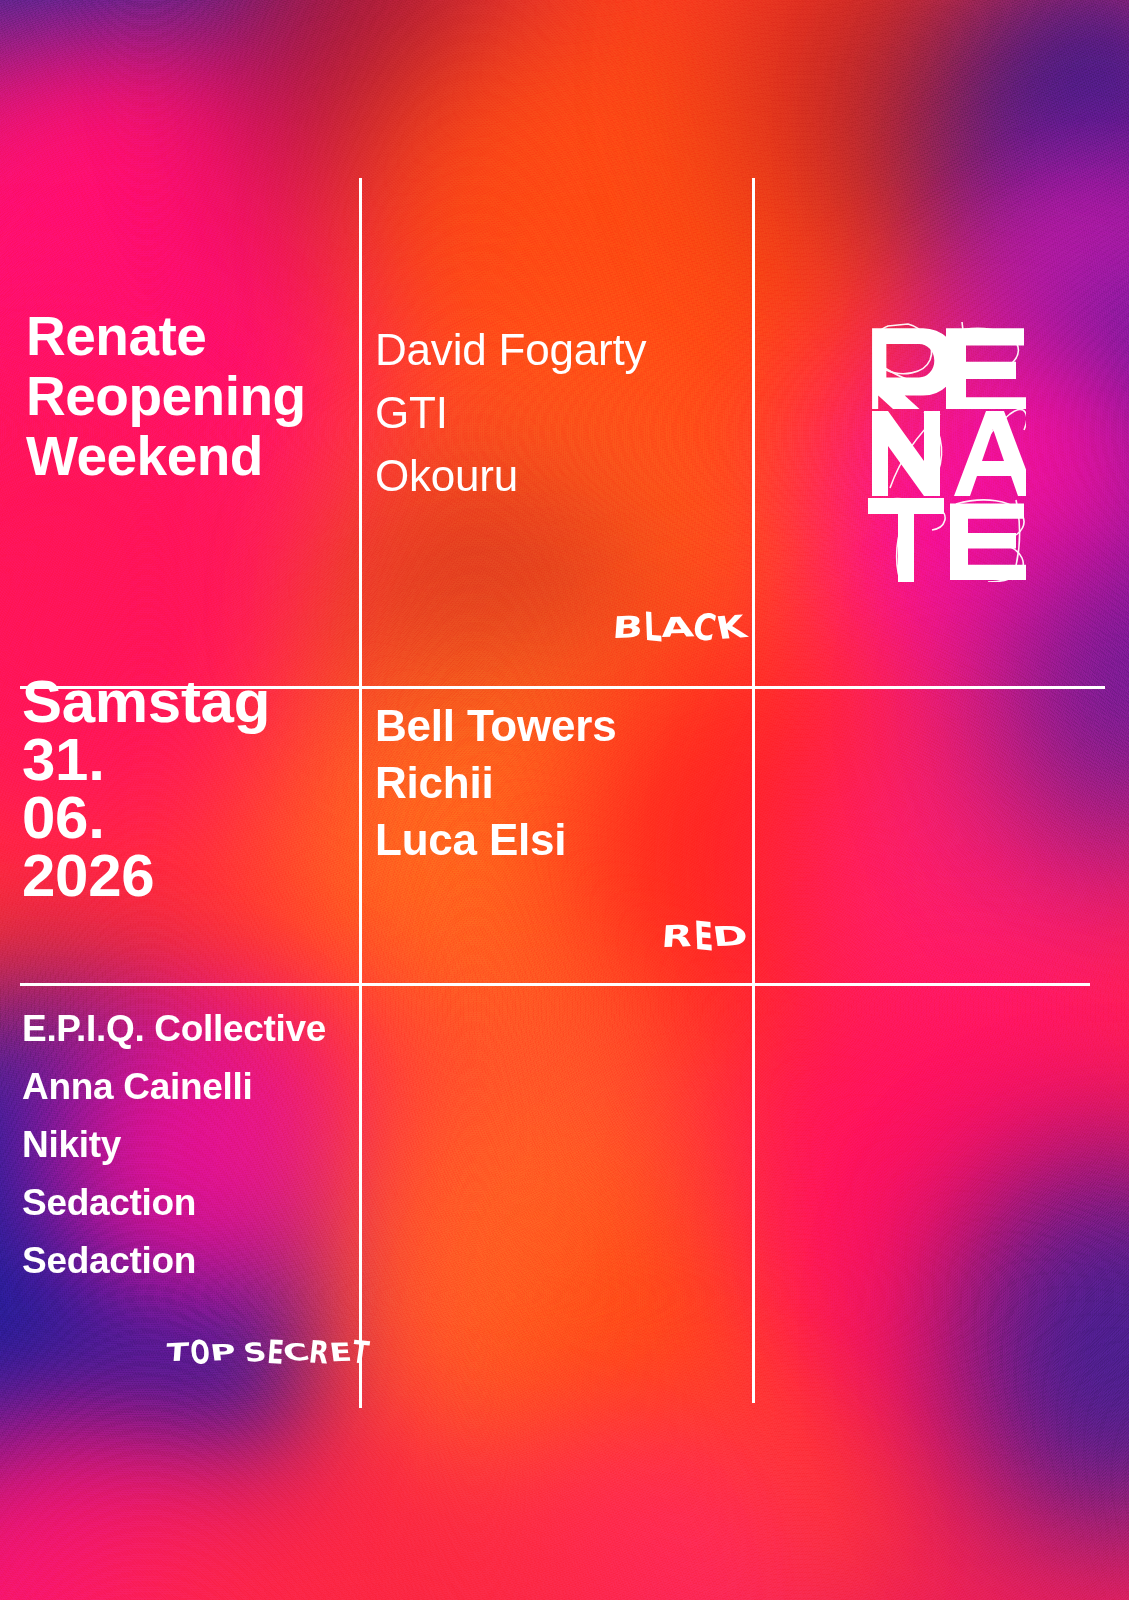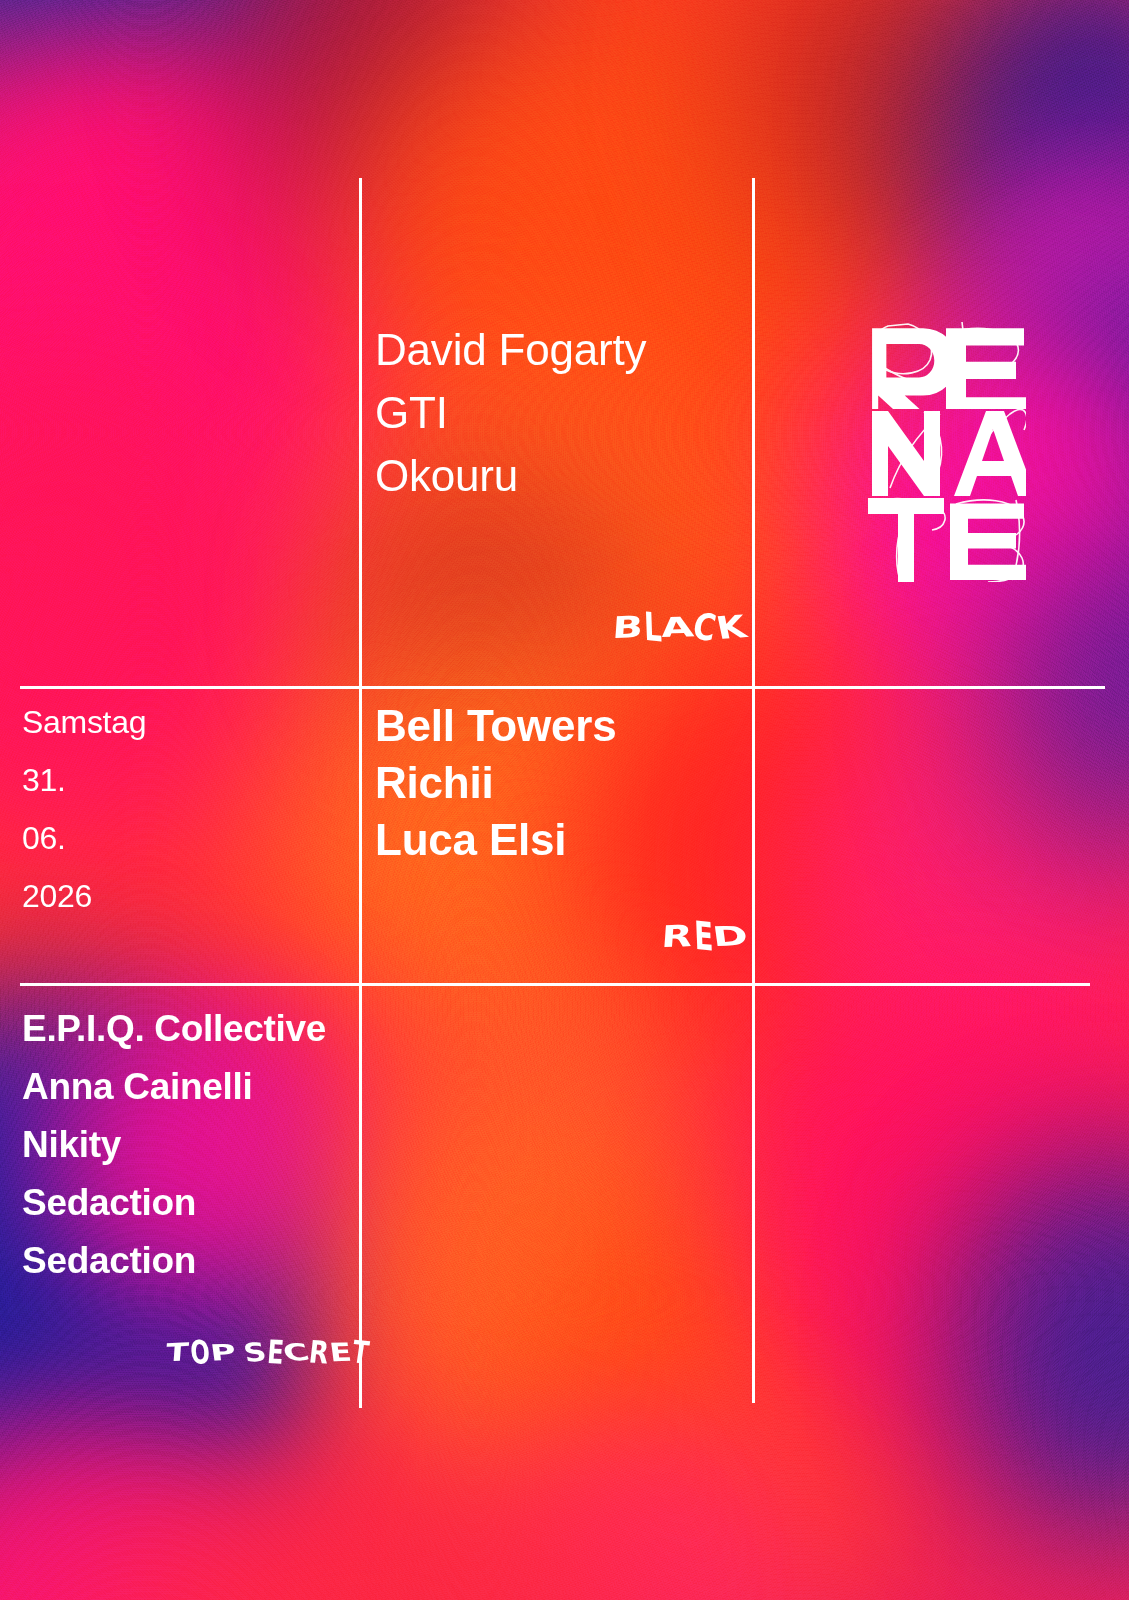--- a/index.html
+++ b/index.html
@@ -98,23 +98,23 @@
   .title span { display:block; }
 
   .lineup-a {
     left:375px; top:318px;
     font-size:44px; line-height:63px;
     font-weight:400; letter-spacing:-0.2px;
   }
   .lineup-a span { display:block; }
 
   .date {
-    left:22px; top:693px;
-    font-size:32px; line-height:58px;
-    font-weight:400; letter-spacing:-0.3px;
+    left:22px; top:673px;
+    font-size:60px; line-height:58px;
+    font-weight:700; letter-spacing:-0.3px;
   }
   .date span { display:block; }
 
   .lineup-b {
     left:375px; top:697px;
     font-size:44px; line-height:57px;
     font-weight:700; letter-spacing:-0.2px;
   }
   .lineup-b span { display:block; }
 
@@ -200,20 +200,25 @@
 
   <div class="rules">
     <div class="vline vline-1"></div>
     <div class="vline vline-2"></div>
     <div class="hline hline-1"></div>
     <div class="hline hline-2"></div>
   </div>
 
   <div class="content">
 
+    <div class="blk title">
+      <span>Renate</span>
+      <span>Reopening</span>
+      <span>Weekend</span>
+    </div>
 
     <div class="blk lineup-a">
       <span>David Fogarty</span>
       <span>GTI</span>
       <span>Okouru</span>
     </div>
 
     <div class="blk floor floor-black">
       <i>B</i>
         <i>L</i>

